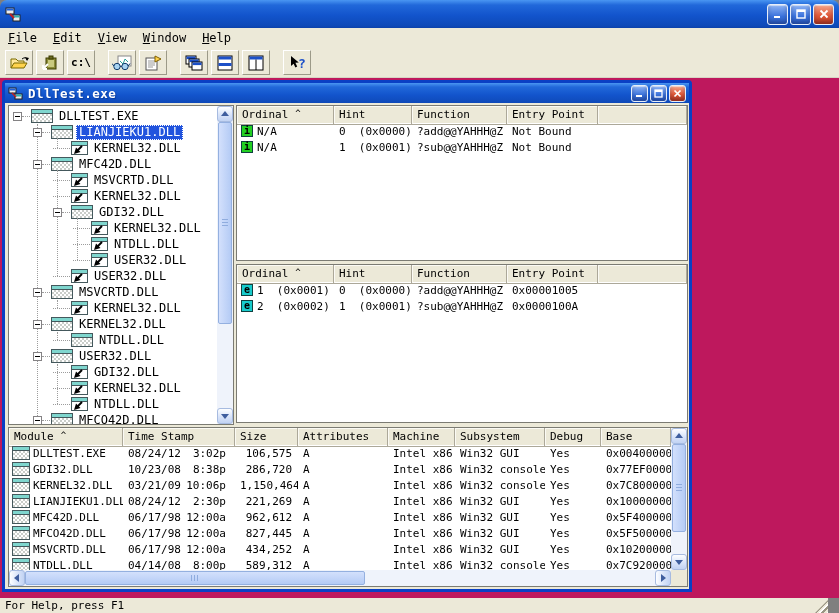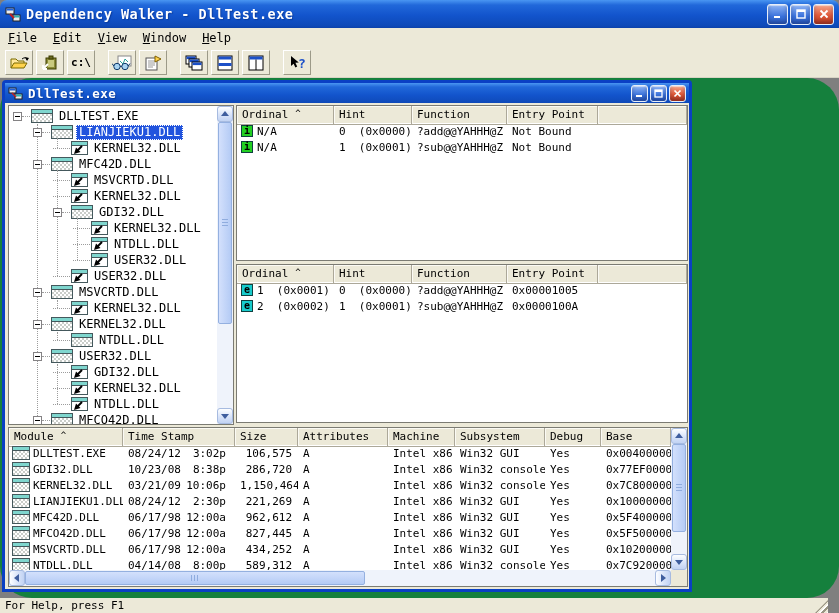--- a/index.html
+++ b/index.html
@@ -16,21 +16,21 @@
 
   .menubar { height:20px; background:#ECE9D8; display:flex; align-items:center; padding-left:0; }
   .menu-item { padding:2px 8px; white-space:pre; }
 
   .toolbar { height:30px; background:#ECE9D8; display:flex; align-items:center; padding-left:5px; border-bottom:1px solid #D8D4C4; }
   .tb-btn { width:28px; height:25px; background:#ECE9D8; border:1px solid; border-color:#FFFFFF #9C9A88 #9C9A88 #FFFFFF; display:flex; align-items:center; justify-content:center; margin-right:3px; }
   .tb-btn.gap { margin-left:10px; }
   .cdrive-glyph { font-size:11px; font-weight:bold; white-space:pre; }
 
   
-  .mdi { position:absolute; top:78px; left:0; right:0; bottom:15px; background:#15803d;border-radius:32px; }
+  .mdi { position:absolute; top:78px; left:0; right:0; bottom:15px; background:#be185d; }
   .child { position:absolute; left:2px; top:2px; width:690px; height:512px; border:3px solid #0A40C4; border-radius:4px 4px 0 0; background:#ECE9D8; }
   .child-title { height:20px; background:linear-gradient(180deg,#4A96F2 0%,#2168DA 20%,#1254CC 60%,#0E49B8 100%); display:flex; align-items:center; padding:0 3px; }
   .child-title .title-text { font-size:12.5px; }
   .child-title .win-btn { width:17px; height:17px; }
   .child-body { position:relative; height:486px; background:#ECE9D8; }
 
   .pane { position:absolute; background:#fff; border:1px solid #7B7B73; }
   .tree-pane   { left:3px;   top:2px;   width:226px; height:320px; display:flex; }
   .imports-pane{ left:231px; top:2px;   width:452px; height:156px; display:flex; flex-direction:column; }
   .exports-pane{ left:231px; top:161px; width:452px; height:159px; display:flex; flex-direction:column; }
@@ -91,21 +91,20 @@
 <div class="titlebar">
   <span style="display:flex">
       <svg width="16" height="16">
         <rect x="1" y="2" width="8" height="6" fill="#ECECEC" stroke="#222"></rect>
         <rect x="1.5" y="2.5" width="7" height="2" fill="#2060D8"></rect>
         <rect x="8" y="9" width="7" height="6" fill="#ECECEC" stroke="#222"></rect>
         <rect x="8.5" y="9.5" width="6" height="2" fill="#30B0B0"></rect>
         <path d="M5 8 L9 12" stroke="#C02020" stroke-width="2"></path>
       </svg>
     </span>
-  <span class="title-text">Dependency Walker - DllTest.exe</span>
   <span class="win-btns">
     <span class="win-btn minb">
         <svg width="10" height="10">
           <rect x="1" y="7" width="6" height="2" fill="#fff"></rect>
         </svg>
       </span>
     <span class="win-btn maxb">
         <svg width="10" height="10">
           <rect x="1" y="1" width="8" height="8" fill="none" stroke="#fff" stroke-width="1.4"></rect>
           <rect x="1" y="1" width="8" height="2" fill="#fff"></rect>

